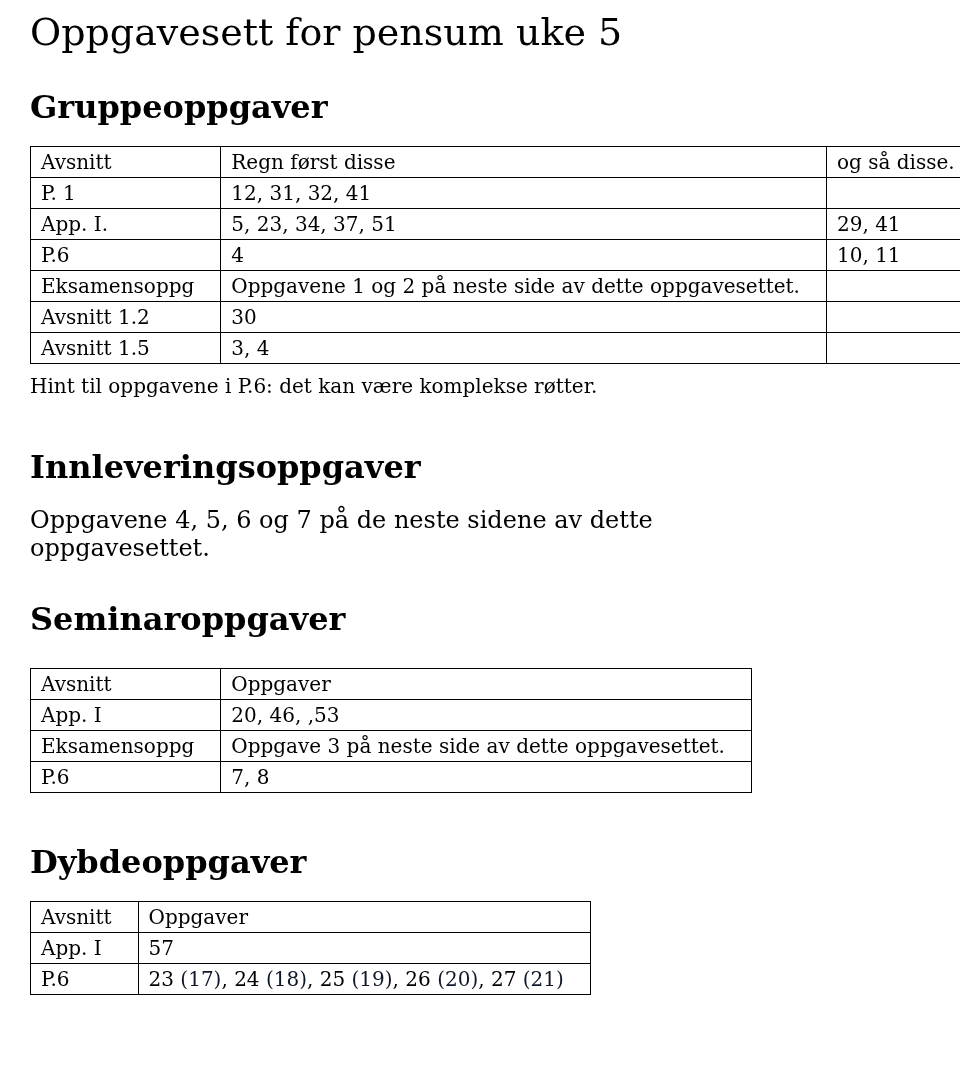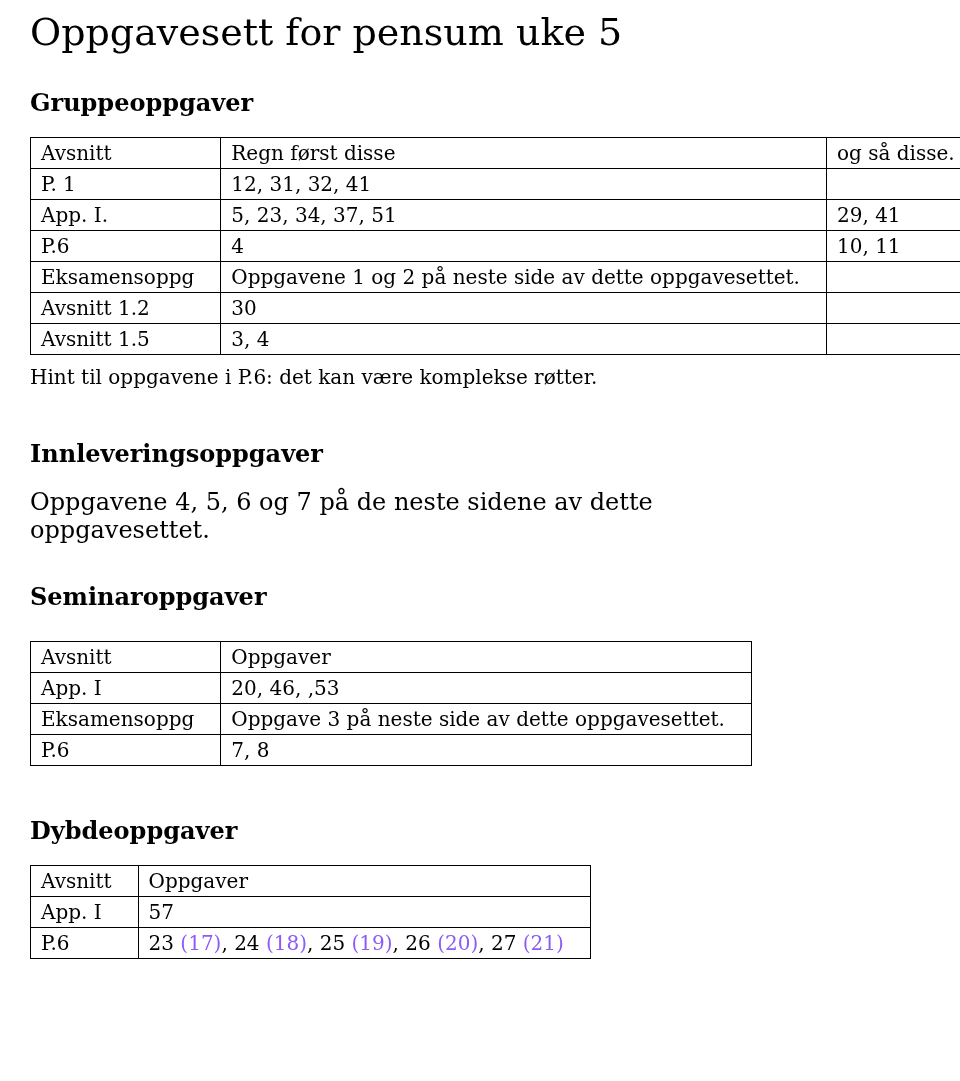--- a/index.html
+++ b/index.html
@@ -13,21 +13,21 @@
   .page {
     width: 847px;
     padding: 10px 30px 30px 30px;
   }
   h1 {
     font-size: 38px;
     font-weight: 400;
     margin: 0 0 34px 0;
   }
   h2 {
-    font-size: 24px;
+    font-size: 32px;
     font-weight: 700;
     margin: 0 0 20px 0;
   }
   h2.mt { margin-top: 50px; }
   table {
     border-collapse: collapse;
     font-size: 20px;
   }
   td {
     border: 1px solid #000;
@@ -36,21 +36,21 @@
     white-space: nowrap;
   }
   .hint {
     font-size: 20px;
     margin: 10px 0 0 0;
   }
   .para {
     font-size: 24px;
     margin: 0 0 0 0;
   }
-  .red { color: #8b5cf6; text-align: center; }
+  .red { color: #0f172a; text-align: center; }
 </style>
 </head>
 <body>
 
 <div class="page">
 
   <h1>Oppgavesett for pensum uke 5</h1>
 
   <h2>Gruppeoppgaver</h2>
   <table>

